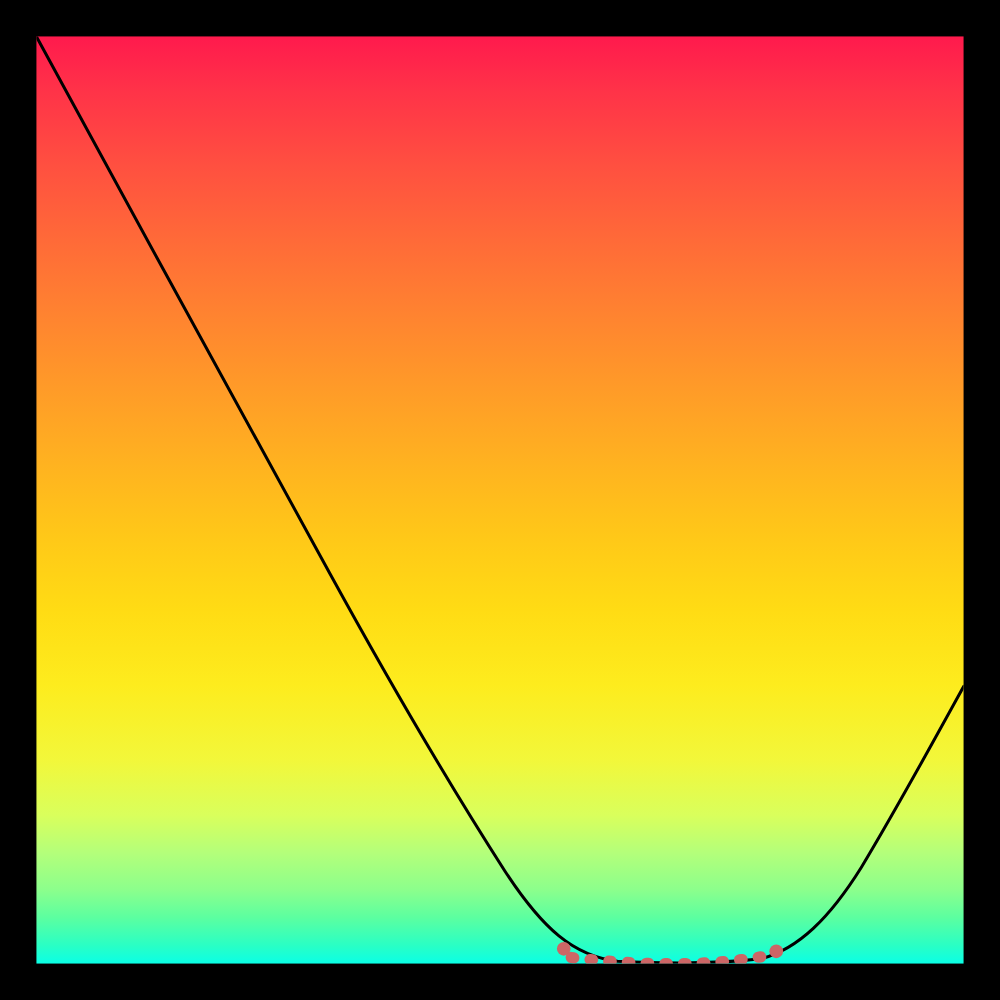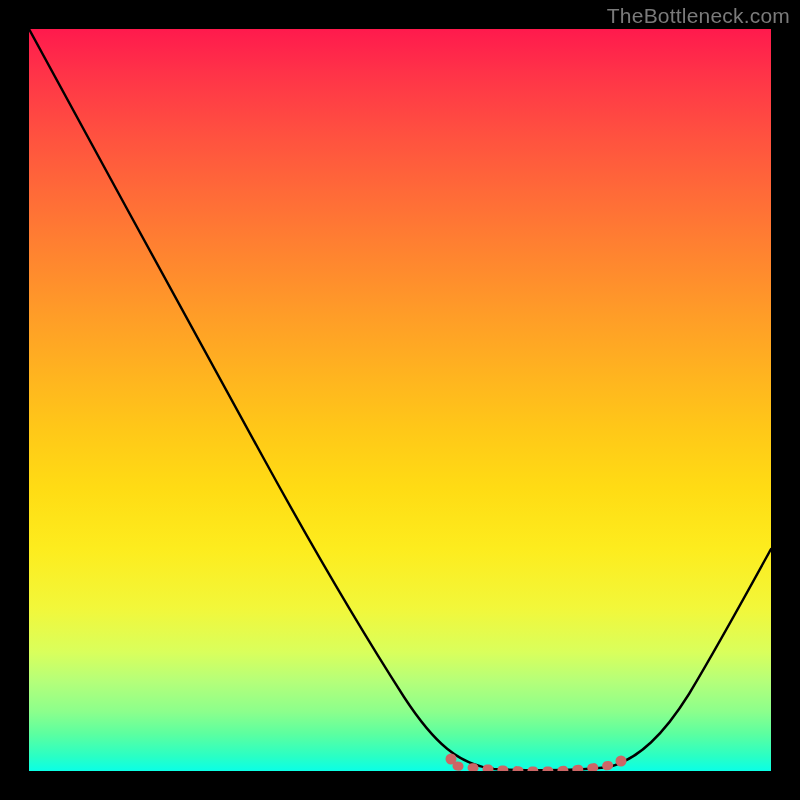--- a/index.html
+++ b/index.html
@@ -53,14 +53,13 @@
                C 690 615, 720 560, 742 520" fill="none" stroke="#000" stroke-width="2.4" stroke-linecap="round"></path>
 
       <g>
         <circle cx="422" cy="730" r="5.5" fill="#cc6666"></circle>
         <path d="M 428 737 Q 470 742 510 742 Q 550 742 588 735" fill="none" stroke="#cc6666" stroke-width="9" stroke-linecap="round" stroke-dasharray="2 13"></path>
         <circle cx="592" cy="732" r="5.5" fill="#cc6666"></circle>
       </g>
     </svg>
   </div>
 
-  <div class="watermark">TheBottleneck.com</div>
 </div>
 
 </body></html>

